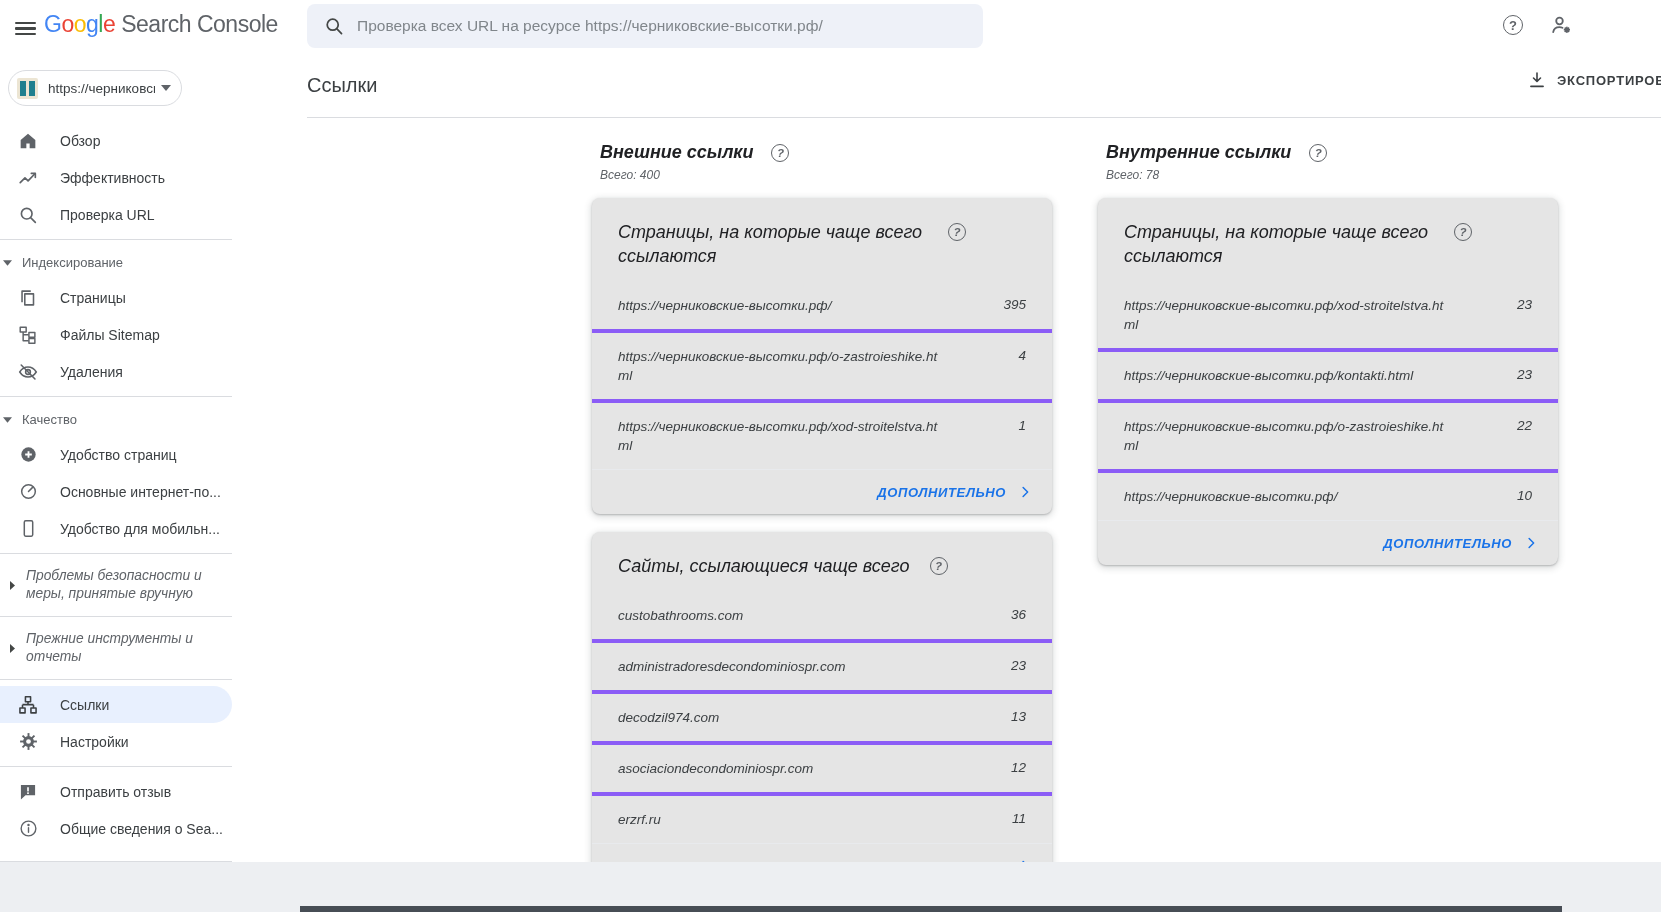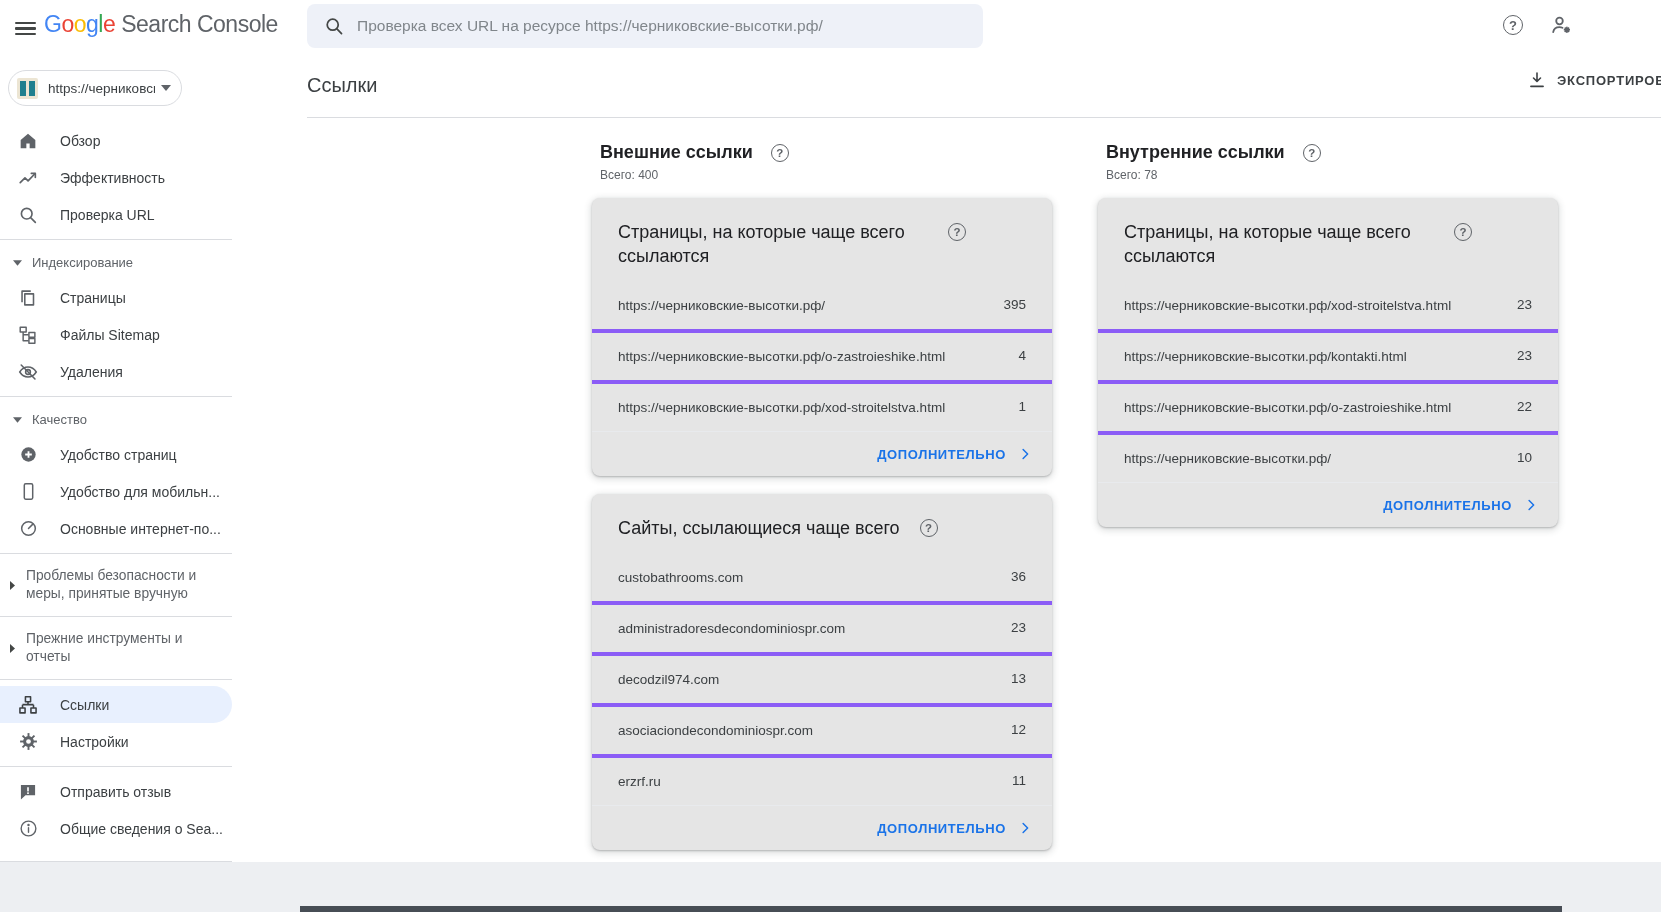--- a/index.html
+++ b/index.html
@@ -29,37 +29,37 @@
   .property { margin:18px 0 16px 8px; width:174px; height:36px; border:1px solid #dadce0; border-radius:18px;
               display:flex; align-items:center; padding:0 10px 0 8px; cursor:pointer; background:#fff; }
   .favicon { width:21px; height:21px; border-radius:2px; background:#ece5d3; position:relative; overflow:hidden; flex:none; }
   .favicon::before { content:""; position:absolute; left:3px; top:3px; width:6px; height:15px; background:#1f7f8e; }
   .favicon::after  { content:""; position:absolute; right:3px; top:3px; width:6px; height:15px; background:#1f7f8e; }
   .property .plabel { font-size:13.5px; color:#3c4043; margin:0 6px 0 10px; white-space:nowrap; overflow:hidden; flex:1; }
   .sb-item { display:flex; align-items:center; height:37px; padding-left:16px; cursor:pointer; position:relative; }
   .sb-item .ic { width:24px; height:24px; flex:none; display:flex; align-items:center; justify-content:center; }
   .sb-item .lbl { margin-left:20px; font-size:14px; color:#3c4043; white-space:nowrap; }
   .sb-item.selected { background:#e8f0fe; border-radius:0 20px 20px 0; width:232px; }
-  .sb-section { display:flex; align-items:center; height:33px; padding-left:10px; cursor:pointer; }
+  .sb-section { display:flex; align-items:center; height:33px; cursor:pointer; }
   .sb-section .tri { width:14px; display:flex; justify-content:center; }
   .sb-section .slbl { margin-left:8px; font-size:13px; color:#5f6368; }
   .sb-collapsed { display:flex; align-items:center; padding:7px 14px 7px 6px; cursor:pointer; }
   .sb-collapsed .trir { width:12px; flex:none; display:flex; justify-content:center; }
-  .sb-collapsed .clbl { margin-left:8px; font-size:13.8px; line-height:18px; color:#5f6368; }
+  .sb-collapsed .clbl { margin-left:8px; font-size:13.8px; line-height:18px; color:#5f6368;font-style:italic; }
   .sb-divider { border-top:1px solid #dadce0; margin:6px 0; }
 
   
   .main { position:absolute; top:52px; left:232px; right:0; bottom:50px; background:#fff; overflow:hidden; }
   .page-header { position:relative; height:66px; display:flex; align-items:center; }
   .page-header::after { content:""; position:absolute; left:75px; right:0; bottom:0; border-bottom:1px solid #dadce0; }
   .page-title { margin-left:75px; font-size:20px; color:#3c4043; font-weight:400; }
   .export-btn { position:absolute; right:-14px; top:18px; display:flex; align-items:center; cursor:pointer; white-space:nowrap; }
   .export-btn .elabel { font-size:13px; font-weight:600; letter-spacing:0.8px; color:#3c4043; margin-left:10px; }
 
-  .columns { display:flex; gap:46px; padding:24px 0 0 360px; }
+  .columns { display:flex; gap:46px; padding:24px 0 0 360px;font-style:italic; }
   .col { width:460px; flex:none; }
   .col-head { margin-left:8px; }
   .col-title-row { display:flex; align-items:center; }
   .col-title { font-size:18px; font-weight:600; color:#202124; }
   .col-title-row .round-help { width:18px; height:18px; border-width:1.4px; font-size:11.5px; margin-left:18px; }
   .col-total { font-size:12px; color:#5f6368; margin-top:5px; }
 
   .card { background:#e5e5e5; border-radius:8px; margin-top:16px;
           box-shadow:0 1px 2px 0 rgba(60,64,67,.3), 0 2px 6px 2px rgba(60,64,67,.15); }
   .card + .card { margin-top:18px; }
@@ -216,34 +216,34 @@
     <span class="ic">
         <svg viewBox="0 0 24 24" width="21" height="21">
           <circle cx="12" cy="12" r="8.2" fill="#5f6368"></circle>
           <path d="M12 8.2v7.6M8.2 12h7.6" stroke="#fff" stroke-width="2.1"></path>
         </svg>
       </span>
     <span class="lbl">Удобство страниц</span>
   </div>
   <div class="sb-item">
     <span class="ic">
-        <svg viewBox="0 0 24 24" width="21" height="21" fill="none" stroke="#5f6368" stroke-width="1.7">
-          <rect x="7.2" y="3.2" width="9.6" height="17.6" rx="1.6"></rect>
-        </svg>
-      </span>
-    <span class="lbl">Удобство для мобильн...</span>
-  </div>
-  <div class="sb-item">
-    <span class="ic">
         <svg viewBox="0 0 24 24" width="21" height="21" fill="none" stroke="#5f6368" stroke-width="1.7" stroke-linecap="round">
           <circle cx="12" cy="12" r="7.8"></circle>
           <path d="M12 12l4.4-4.4"></path>
         </svg>
       </span>
     <span class="lbl">Основные интернет-по...</span>
+  </div>
+  <div class="sb-item">
+    <span class="ic">
+        <svg viewBox="0 0 24 24" width="21" height="21" fill="none" stroke="#5f6368" stroke-width="1.7">
+          <rect x="7.2" y="3.2" width="9.6" height="17.6" rx="1.6"></rect>
+        </svg>
+      </span>
+    <span class="lbl">Удобство для мобильн...</span>
   </div>
 
   <div class="sb-divider"></div>
 
   <div class="sb-collapsed">
     <span class="trir">
         <svg width="5" height="9" viewBox="0 0 5 9">
           <path d="M0 0l5 4.5L0 9z" fill="#444746"></path>
         </svg>
       </span>

